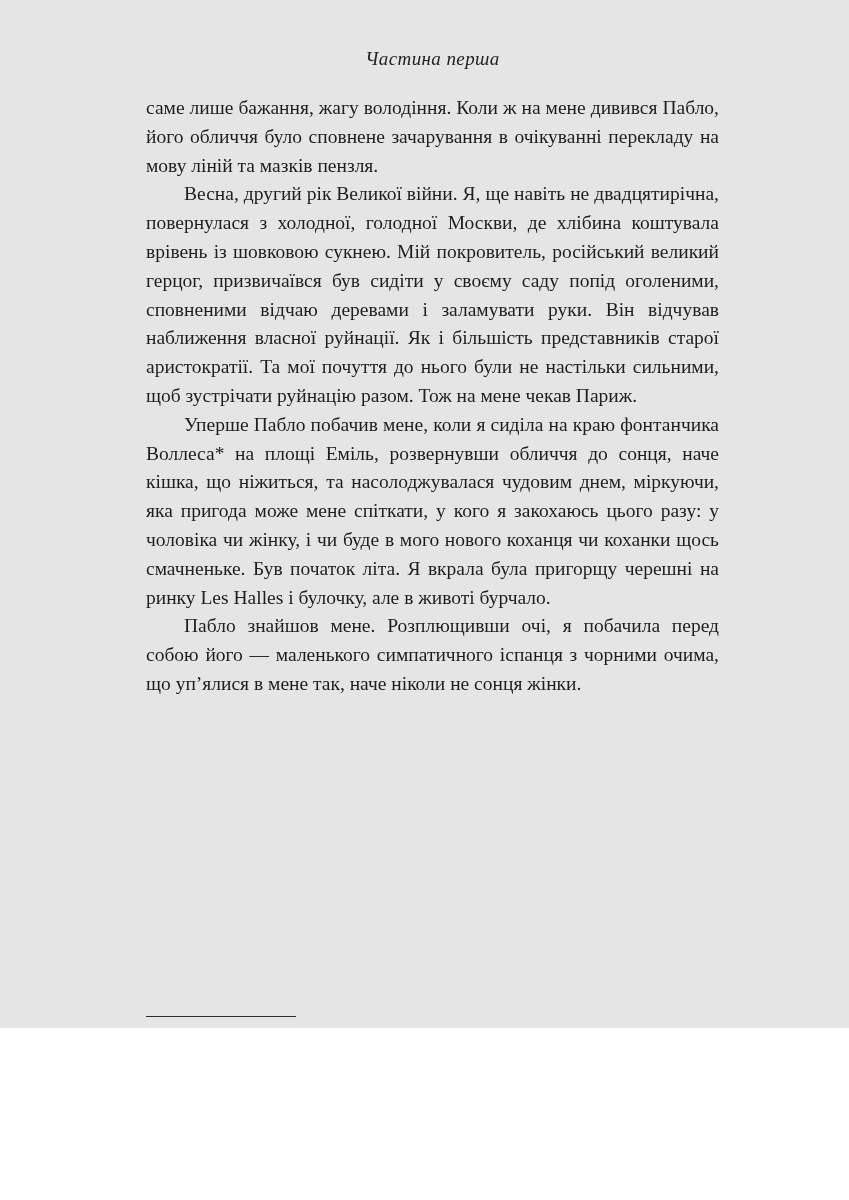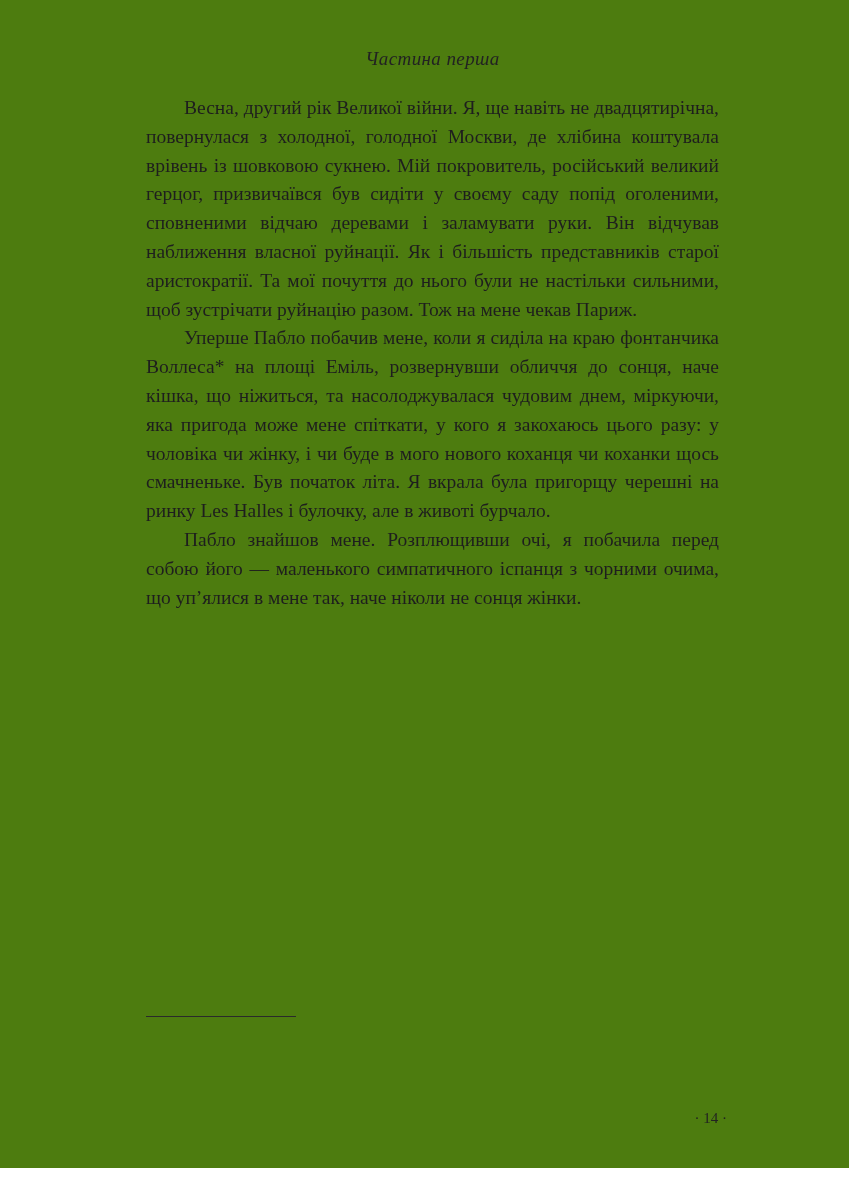--- a/index.html
+++ b/index.html
@@ -3,22 +3,22 @@
 <meta charset="utf-8">
 <style>
   html, body {
     margin: 0;
     padding: 0;
     background: #ffffff;
   }
   .page {
     position: relative;
     width: 849px;
-    height: 1168px;
-    background: #4d7c0f;
+    height: 1028px;
+    background: #e5e5e5;
     font-family: "Liberation Serif", "DejaVu Serif", serif;
     color: #1e1e1e;
     box-sizing: border-box;
     overflow: hidden;
   }
   .running-head {
     position: absolute;
     top: 48px;
     left: 146px;
     width: 573px;
@@ -76,20 +76,21 @@
   }
 </style>
 </head>
 <body>
 
 <div class="page">
 
   <div class="running-head">Частина перша</div>
 
   <div class="body-text">
+    <p class="no-indent">саме лише бажання, жагу володіння. Коли ж на мене дивився Пабло, його обличчя було сповнене зачарування в очікуванні перекладу на мову ліній та мазків пензля.</p>
     <p>Весна, другий рік Великої війни. Я, ще навіть не двадцятирічна, повернулася з холодної, голодної Москви, де хлібина коштувала врівень із шовковою сукнею. Мій покровитель, російський великий герцог, призвичаївся був сидіти у своєму саду попід оголеними, сповненими відчаю деревами і заламувати руки. Він відчував наближення власної руйнації. Як і більшість представників старої аристократії. Та мої почуття до нього були не настільки сильними, щоб зустрічати руйнацію разом. Тож на мене чекав Париж.</p>
     <p>Уперше Пабло побачив мене, коли я сиділа на краю фонтанчика Воллеса* на площі Еміль, розвернувши обличчя до сонця, наче кішка, що ніжиться, та насолоджувалася чудовим днем, міркуючи, яка пригода може мене спіткати, у кого я закохаюсь цього разу: у чоловіка чи жінку, і чи буде в мого нового коханця чи коханки щось смачненьке. Був початок літа. Я вкрала була пригорщу черешні на ринку Les Halles і булочку, але в животі бурчало.</p>
     <p>Пабло знайшов мене. Розплющивши очі, я побачила перед собою його — маленького симпатичного іспанця з чорними очима, що уп’ялися в мене так, наче ніколи не сонця жінки.</p>
   </div>
 
   <div class="footnote-block">
     <div class="footnote-sep"></div>
   </div>
 
   <div class="folio">· 14 ·</div>

